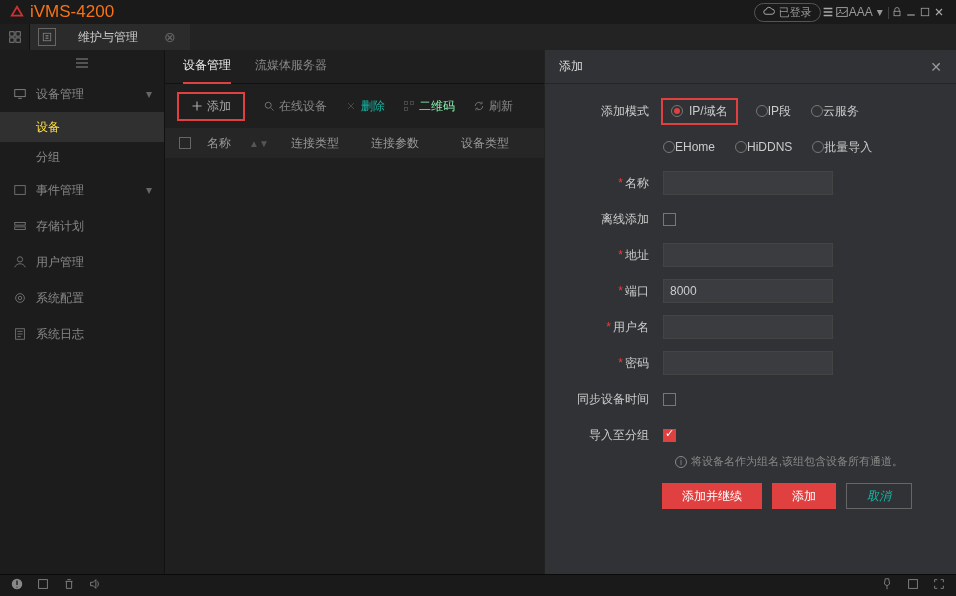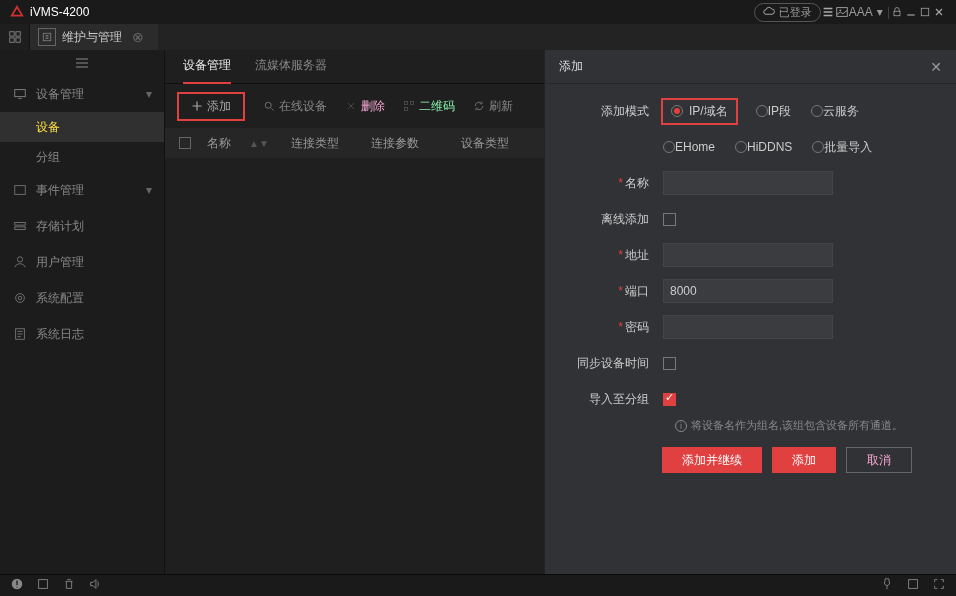--- a/index.html
+++ b/index.html
@@ -1,29 +1,29 @@
 <!DOCTYPE html>
 <html><head>
 <meta charset="utf-8">
 <style>
 * { margin: 0; padding: 0; box-sizing: border-box; }
 body { width: 956px; height: 596px; background: #1a1a1a; font-family: "Microsoft YaHei", sans-serif; color: #ccc; font-size: 12px; overflow: hidden; }
 
 
 .titlebar { height: 24px; background: #1a1a1a; display: flex; align-items: center; padding: 0 10px; }
 .titlebar .logo { width: 14px; height: 14px; margin-right: 6px; }
-.titlebar .title { color: #ffffff; font-size: 12px; }
+.titlebar .title { color: #f97316; font-size: 17px; }
 .titlebar .controls { margin-left: auto; display: flex; align-items: center; color: #999; }
 .pill { border: 1px solid #555; border-radius: 10px; padding: 1px 8px; display: flex; align-items: center; gap: 4px; font-size: 11px; }
 .ctrl-ico { width: 14px; height: 14px; display: inline-flex; align-items: center; justify-content: center; cursor: pointer; }
 
 
 .tabbar { height: 26px; background: #232323; display: flex; align-items: stretch; }
 .tab-grid { width: 30px; display: flex; align-items: center; justify-content: center; background: #1e1e1e; border-right: 1px solid #111; }
-.tab { display: flex; align-items: center; padding: 0 14px 0 8px; gap: 6px; background: #2b2b2b; }
+.tab { display: flex; align-items: center; padding: 0 14px 0 8px; gap: 22px; background: #2b2b2b; }
 .tab .tab-icon { width: 18px; height: 18px; border: 1px solid #666; display: flex; align-items: center; justify-content: center; font-size: 10px; }
 .tab .tab-close { color: #666; margin-left: 4px; font-size: 14px; }
 
 
 .main { display: flex; height: calc(596px - 24px - 26px - 22px); }
 .sidebar { width: 165px; background: #1c1c1c; border-right: 1px solid #111; }
 .side-sec { display: flex; align-items: center; height: 36px; padding: 0 12px; gap: 8px; color: #888; cursor: pointer; }
 .side-sub { display: flex; align-items: center; height: 30px; padding: 0 12px 0 36px; color: #888; cursor: pointer; }
 .side-sub.active { background: #303030; color: #fde047; }
 .side-toggle { height: 26px; display: flex; align-items: center; justify-content: center; color: #666; }
@@ -61,21 +61,21 @@
 .radio-group.highlight { outline: 2px solid #e04040; padding: 3px 8px; }
 .chk2 { width: 13px; height: 13px; border: 1px solid #777; display: inline-block; position: relative; cursor: pointer; }
 .chk2.on { background: #e04040; border-color: #e04040; }
 .chk2.on::after { content: '✓'; color: #fff; position: absolute; top: -3px; left: 1px; font-size: 11px; }
 .input { width: 170px; height: 24px; background: #3a3c3f; border: 1px solid #444; color: #ccc; padding: 0 6px; font-size: 12px; }
 .hint { color: #888; font-size: 11px; margin-left: 108px; display: flex; align-items: center; gap: 4px; margin-top: -4px; }
 .hint-i { width: 12px; height: 12px; border: 1px solid #888; border-radius: 50%; display: inline-flex; align-items: center; justify-content: center; font-size: 9px; }
 .panel-actions { display: flex; justify-content: flex-end; gap: 10px; padding: 14px 22px 12px 22px; }
 .btn { height: 26px; padding: 0 20px; display: inline-flex; align-items: center; justify-content: center; font-size: 12px; cursor: pointer; }
 .btn.primary { background: #e04040; color: #fff; }
-.btn.secondary { background: transparent; border: 1px solid #666; color: #f9a8d4; }
+.btn.secondary { background: transparent; border: 1px solid #666; color: #14b8a6; font-style: italic; }
 
 
 .statusbar { height: 22px; background: #1a1a1a; border-top: 1px solid #0a0a0a; display: flex; align-items: center; padding: 0 10px; gap: 12px; color: #888; }
 .statusbar .right { margin-left: auto; display: flex; gap: 12px; }
 .sb-ico { cursor: pointer; }
 </style>
 </head>
 <body>
 
 <div class="titlebar">
@@ -239,21 +239,21 @@
           </svg>
         <span>添加</span>
       </div>
       <div class="tb-btn">
         <svg width="12" height="12" viewBox="0 0 16 16">
             <circle cx="7" cy="7" r="4" fill="none" stroke="#888"></circle>
             <path d="M11 11l3 3" stroke="#888"></path>
           </svg>
         <span>在线设备</span>
       </div>
-      <div class="tb-btn" style="color:#f9a8d4">
+      <div class="tb-btn" style="color:#14b8a6">
         <svg width="12" height="12" viewBox="0 0 16 16">
             <path d="M4 4l8 8M12 4l-8 8" stroke="#555"></path>
           </svg>
         <span>删除</span>
       </div>
       <div class="tb-btn" style="color:#86efac">
         <svg width="12" height="12" viewBox="0 0 16 16">
             <rect x="2" y="2" width="4" height="4" fill="none" stroke="#555"></rect>
             <rect x="10" y="2" width="4" height="4" fill="none" stroke="#555"></rect>
             <rect x="2" y="10" width="4" height="4" fill="none" stroke="#555"></rect>
@@ -343,20 +343,26 @@
         <div class="form-row">
           <div class="form-label"><span class="req">*</span><span>地址</span></div>
           <div class="form-value">
               <input class="input" style="">
             </div>
         </div>
         <div class="form-row">
           <div class="form-label"><span class="req">*</span><span>端口</span></div>
           <div class="form-value">
               <input class="input" value="8000" style="">
+            </div>
+        </div>
+        <div class="form-row">
+          <div class="form-label"><span class="req">*</span><span>用户名</span></div>
+          <div class="form-value">
+              <input class="input" style="">
             </div>
         </div>
         <div class="form-row">
           <div class="form-label"><span class="req">*</span><span>密码</span></div>
           <div class="form-value">
               <input class="input" type="password" style="">
             </div>
         </div>
         <div class="form-row">
           <div class="form-label">同步设备时间</div>

